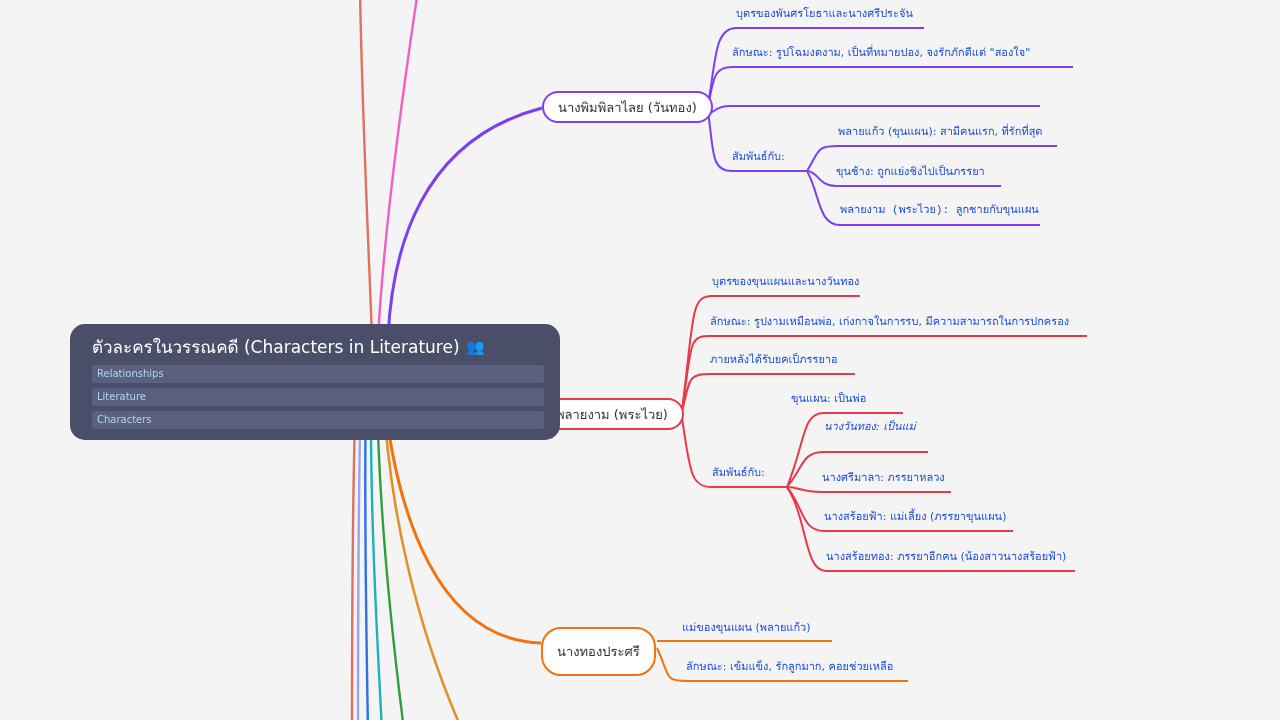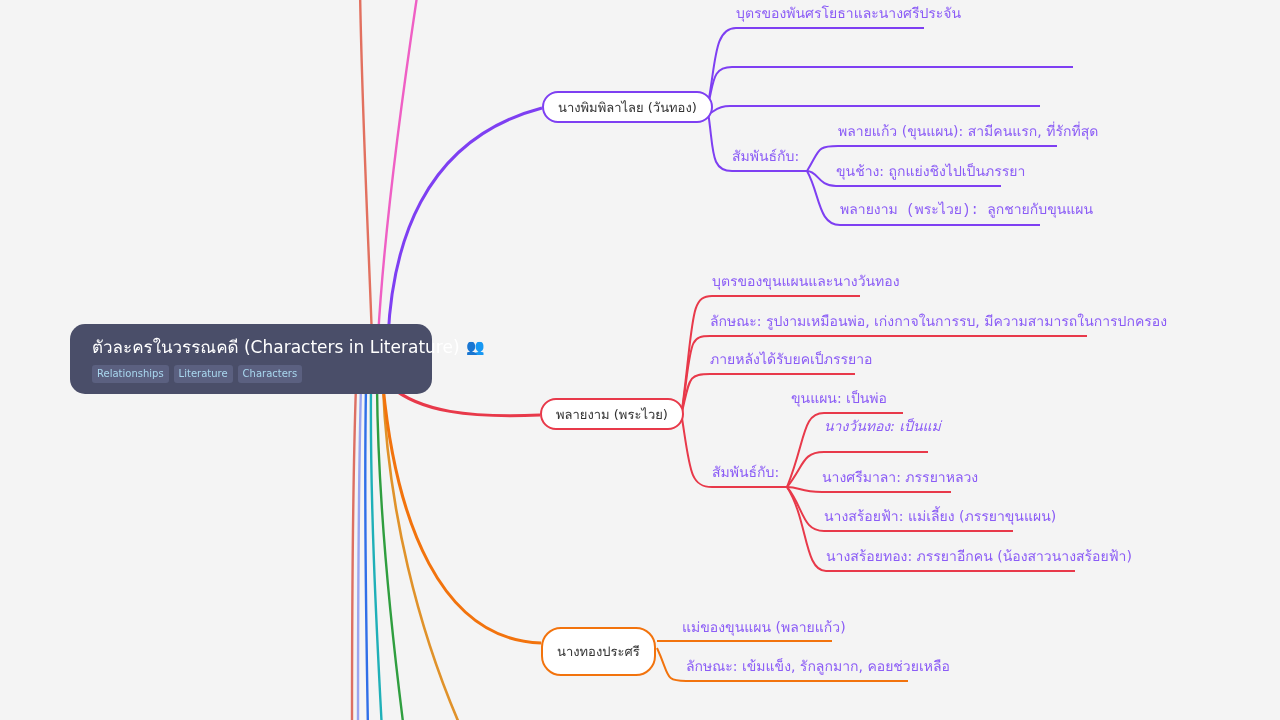--- a/index.html
+++ b/index.html
@@ -25,21 +25,21 @@
     width: 1280px;
     height: 720px;
     pointer-events: none;
   }
 
   
   .root-node {
     position: absolute;
     left: 70px;
     top: 324px;
-    width: 362px;
+    width: 490px;
     box-sizing: border-box;
     background: #4a4e69;
     border-radius: 15px;
     padding: 12px 16px 11px 22px;
     z-index: 5;
   }
   .root-title {
     color: #ffffff;
     font-size: 17px;
     line-height: 22px;
@@ -47,20 +47,21 @@
     display: flex;
     align-items: center;
     gap: 7px;
   }
   .root-title-text { display: inline-block; }
   .root-emoji { font-size: 15px; color: #2aa0e8; letter-spacing: -1px; }
   .root-tags {
     margin-top: 7px;
     display: flex;
     gap: 5px;
+    flex-direction: column;
   }
   .tag {
     background: #5b6080;
     color: #a9d7ef;
     font-size: 10px;
     line-height: 13px;
     padding: 2px 5px 3px 5px;
     border-radius: 3px;
     white-space: nowrap;
   }
@@ -80,23 +81,23 @@
     z-index: 4;
     padding: 8px 14px;
   }
   .pill.purple { border: 2px solid #7e3ff2; }
   .pill.red    { border: 2px solid #e8394a; }
   .pill.orange { border: 2px solid #f2730d; }
 
   
   .leaf {
     position: absolute;
-    font-size: 14px;
+    font-size: 11px;
     line-height: 17px;
-    color: #8b5cf6;
+    color: #1d4ed8;
     white-space: nowrap;
     z-index: 3;
     padding-bottom: 3px;
   }
 </style>
 </head>
 <body>
 
 <div id="canvas">
 
@@ -186,20 +187,23 @@
   </div>
 
   <div class="pill purple" style="left:542px; top:91px; height:32px;">
     <span>นางพิมพิลาไลย (วันทอง)</span>
   </div>
 
   <div class="leaf" style="left:736px; top:5px;">
     <span>บุตรของพันศรโยธาและนางศรีประจัน</span>
   </div>
 
+  <div class="leaf" style="left:732px; top:44px;">
+    <span>ลักษณะ: รูปโฉมงดงาม, เป็นที่หมายปอง, จงรักภักดีแต่ "สองใจ"</span>
+  </div>
 
 
   <div class="leaf" style="left:732px; top:148px;">
     <span>สัมพันธ์กับ:</span>
   </div>
 
   <div class="leaf" style="left:838px; top:123px;">
     <span>พลายแก้ว (ขุนแผน): สามีคนแรก, ที่รักที่สุด</span>
   </div>
 

